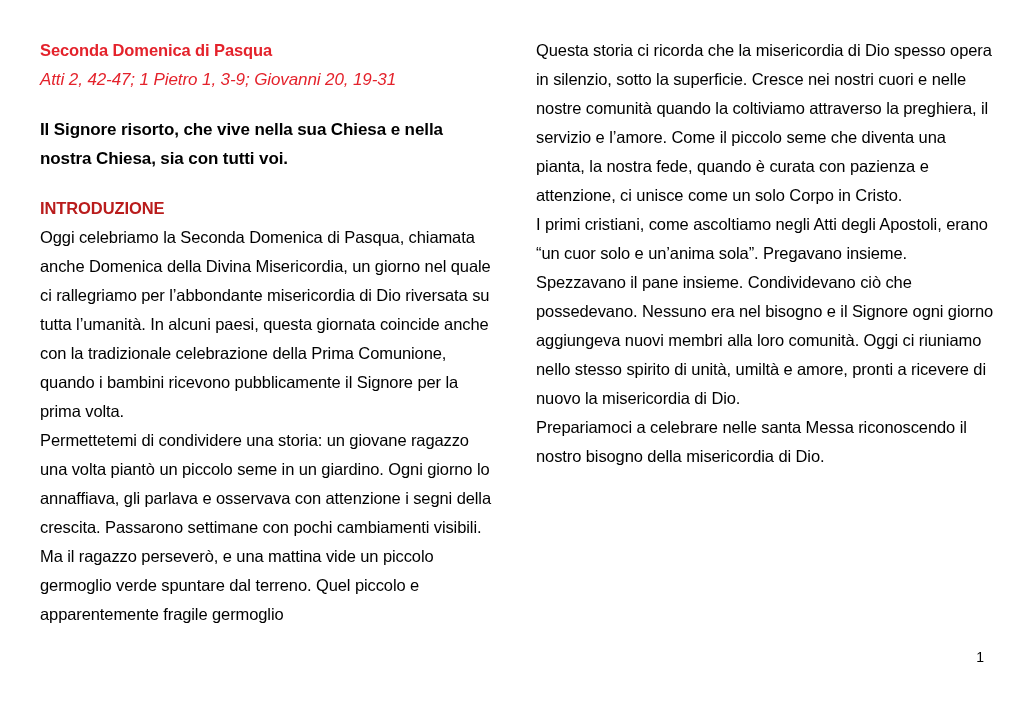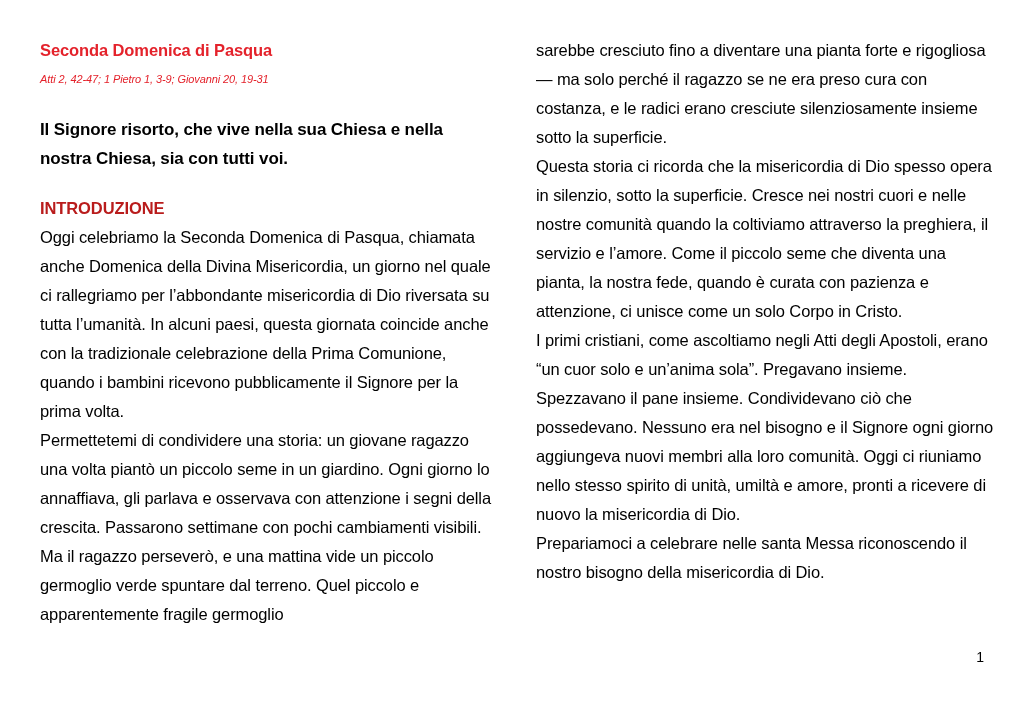--- a/index.html
+++ b/index.html
@@ -44,21 +44,21 @@
   }
   .doc-title {
     font-size: 16.5px;
     font-weight: bold;
     color: #e4222b;
     line-height: 29px;
     margin: 0;
     letter-spacing: -0.1px;
   }
   .doc-readings {
-    font-size: 11px;
+    font-size: 17px;
     font-style: italic;
     color: #e4222b;
     line-height: 29px;
     margin: 0;
     letter-spacing: -0.1px;
   }
   .greeting {
     font-size: 17px;
     font-weight: bold;
     color: #000000;
@@ -110,21 +110,20 @@
       <div class="section-heading">INTRODUZIONE</div>
 
       <p class="body-par">Oggi celebriamo la Seconda Domenica di Pasqua, chiamata anche Domenica della Divina Misericordia, un giorno nel quale ci rallegriamo per l’abbondante misericordia di Dio riversata su tutta l’umanità. In alcuni paesi, questa giornata coincide anche con la tradizionale celebrazione della Prima Comunione, quando i bambini ricevono pubblicamente il Signore per la prima volta.</p>
 
       <p class="body-par">Permettetemi di condividere una storia: un giovane ragazzo una volta piantò un piccolo seme in un giardino. Ogni giorno lo annaffiava, gli parlava e osservava con attenzione i segni della crescita. Passarono settimane con pochi cambiamenti visibili. Ma il ragazzo perseverò, e una mattina vide un piccolo germoglio verde spuntare dal terreno. Quel piccolo e apparentemente fragile germoglio</p>
 
     </div>
 
     <div class="col col-right">
 
-      <p class="body-par">sarebbe cresciuto fino a diventare una pianta forte e rigogliosa — ma solo perché il ragazzo se ne era preso cura con costanza, e le radici erano cresciute silenziosamente insieme sotto la superficie.</p>
 
       <p class="body-par">Questa storia ci ricorda che la misericordia di Dio spesso opera in silenzio, sotto la superficie. Cresce nei nostri cuori e nelle nostre comunità quando la coltiviamo attraverso la preghiera, il servizio e l’amore. Come il piccolo seme che diventa una pianta, la nostra fede, quando è curata con pazienza e attenzione, ci unisce come un solo Corpo in Cristo.</p>
 
       <p class="body-par">I primi cristiani, come ascoltiamo negli Atti degli Apostoli, erano “un cuor solo e un’anima sola”. Pregavano insieme. Spezzavano il pane insieme. Condividevano ciò che possedevano. Nessuno era nel bisogno e il Signore ogni giorno aggiungeva nuovi membri alla loro comunità. Oggi ci riuniamo nello stesso spirito di unità, umiltà e amore, pronti a ricevere di nuovo la misericordia di Dio.</p>
 
       <p class="body-par">Prepariamoci a celebrare nelle santa Messa riconoscendo il nostro bisogno della misericordia di Dio.</p>
 
     </div>
 
   </div>

